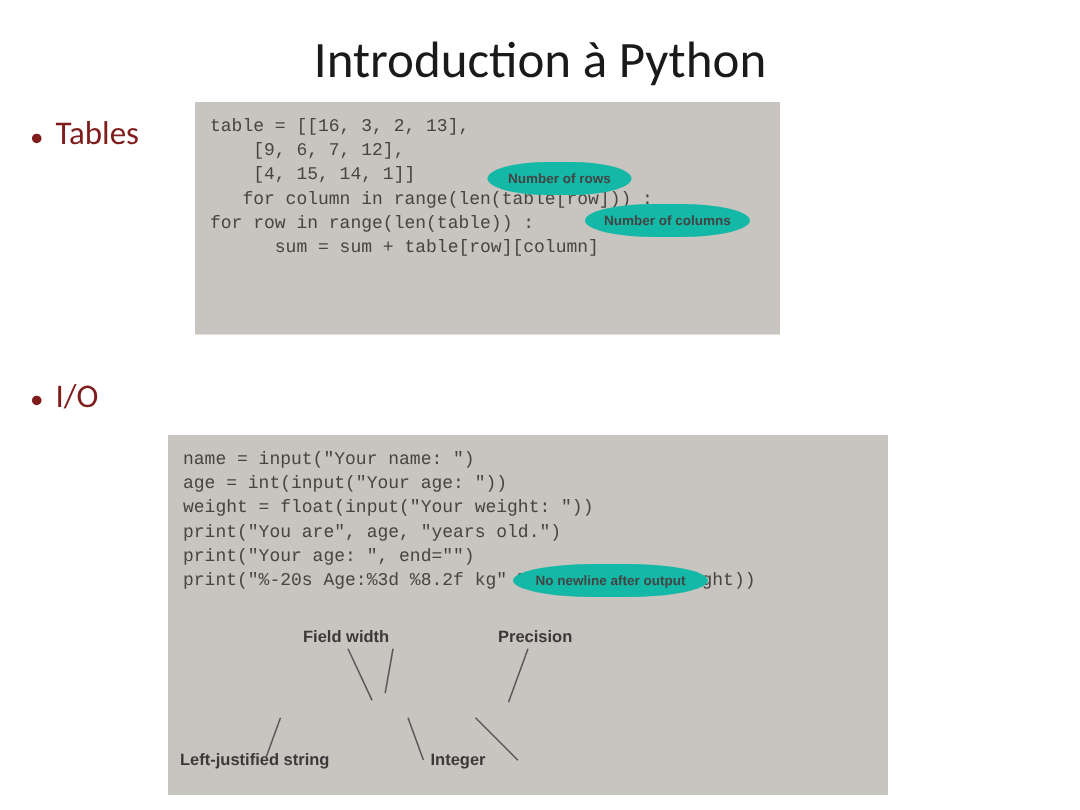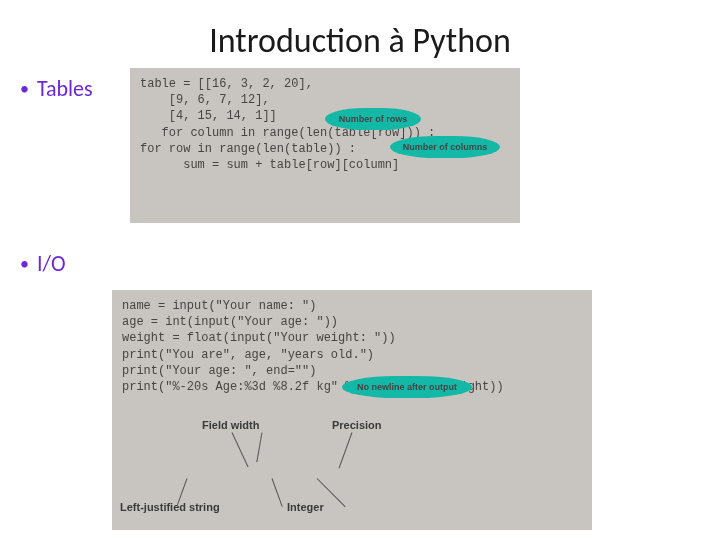--- a/index.html
+++ b/index.html
@@ -14,23 +14,23 @@
   .title {
     text-align: center;
     font-size: 34px;
     color: #1a1a1a;
     padding-top: 20px;
     font-weight: 400;
   }
   .bullet {
     position: absolute;
     font-size: 22px;
-    color: #6d28d9;
+    color: #7f1d1d;
     display: flex;
-    align-items: center;
+    align-items: flex-end;
   }
   .bullet::before {
     content: "•";
     margin-right: 8px;
     font-size: 18px;
   }
   .panel {
     position: absolute;
     background: #c8c4bf;
     font-family: "Courier New", monospace;
@@ -79,21 +79,21 @@
 </head>
 <body>
 
 <div class="title">Introduction à Python</div>
 
 <div class="bullet" style="left:20px; top:75px;">
   <span>Tables</span>
 </div>
 
 <div class="panel" style="left:130px; top:68px; width:390px; height:155px;">
-  <div class="line">table = [[16, 3, 2, 20],</div>
+  <div class="line">table = [[16, 3, 2, 13],</div>
   <div class="line">    [9, 6, 7, 12],</div>
   <div class="line">    [4, 15, 14, 1]]</div>
   <div class="line"></div>
   <div class="line">   for column in range(len(table[row])) :</div>
   <div class="line">for row in range(len(table)) :</div>
   <div class="line">      sum = sum + table[row][column]</div>
 
   <div class="callout" style="left:195px; top:40px; width:96px; height:22px;">Number of rows</div>
   <div class="callout" style="left:260px; top:68px; width:110px; height:22px;">Number of columns</div>
 </div>

